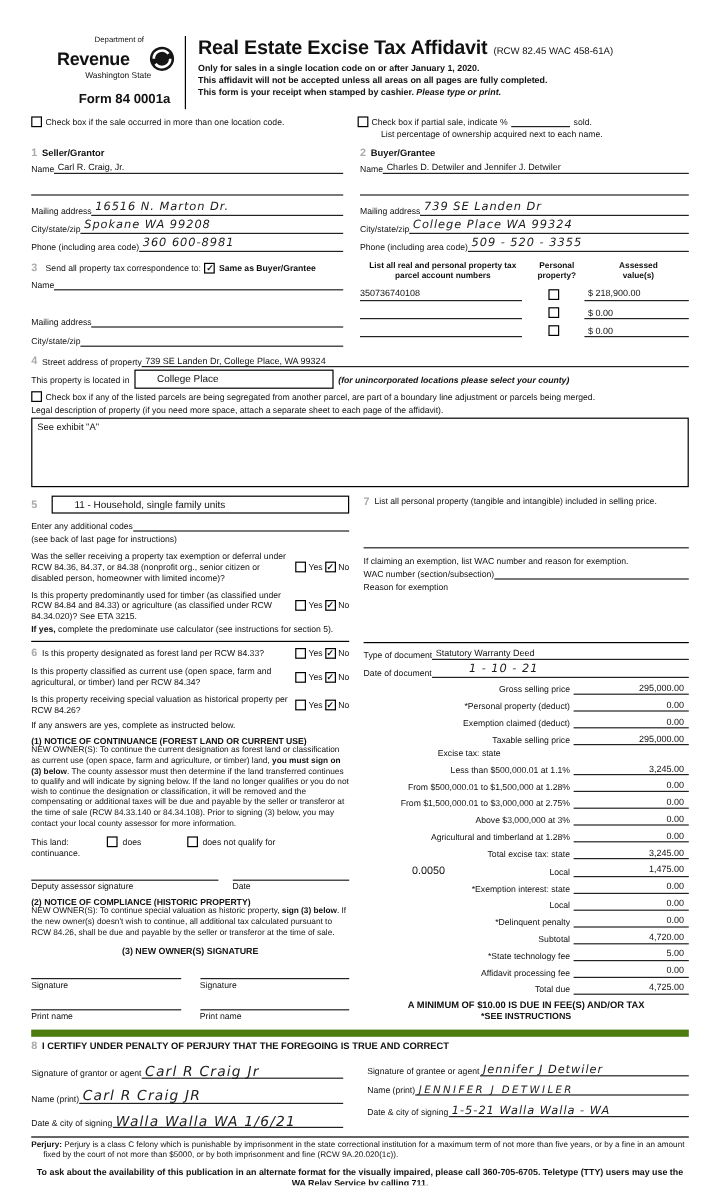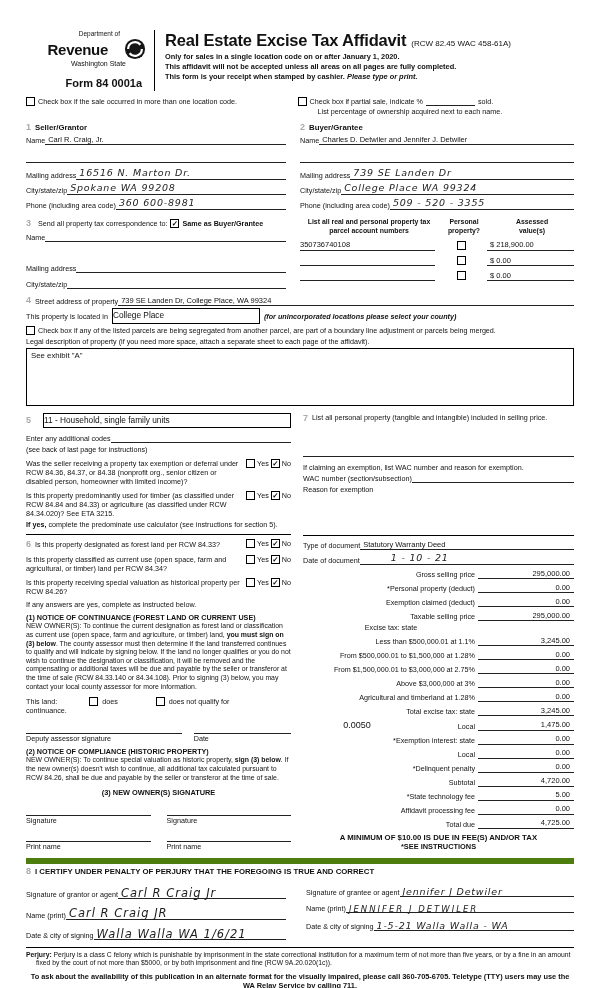--- a/index.html
+++ b/index.html
@@ -35,27 +35,27 @@
   .sechead{font-weight:bold;font-size:7.8px;}
   .cols2{display:flex;}
   .mt2{margin-top:2px}.mt4{margin-top:4px}.mt6{margin-top:6px}.mt8{margin-top:8px}
   
   .ptable .phdr{display:flex;font-weight:bold;text-align:center;font-size:6.9px;}
   .prow{display:flex;align-items:flex-end;margin-top:5px;}
   .pnum{flex:1;border-bottom:1px solid #222;min-height:9px;font-size:7.5px;}
   .pcb{width:52px;text-align:center;}
   .pval{width:84px;border-bottom:1px solid #222;min-height:9px;font-size:7.5px;padding-left:3px;}
   
-  .inbox{border:1px solid #000;display:inline-block;padding:1px 6px 2px 0;font-size:8.3px;}
+  .inbox{border:1px solid #000;display:inline-block;padding:1px 6px 2px 18px;font-size:8.3px;}
   .legalbox{border:1.2px solid #000;height:52px;margin-top:2px;padding:2px 4px;font-size:7.8px;}
   
   .main{display:flex;margin-top:7px;}
   .lcol{width:50%;padding-right:9px;box-sizing:border-box;}
   .rcol{flex:1;padding-left:3px;}
-  .q{display:flex;align-items:flex-start;margin-top:5px;}
+  .q{display:flex;align-items:center;margin-top:5px;}
   .qtext{flex:1;padding-right:4px;}
   .yesno{white-space:nowrap;display:flex;align-items:center;gap:2px;font-size:7.2px;}
   .hr{border-bottom:1px solid #000;margin:5px 0 4px 0;}
   .notice{margin-top:4px;}
   .ntitle{font-weight:bold;font-size:7.2px;}
   
   .trow{display:flex;align-items:flex-end;margin-top:3.6px;}
   .tlabel{flex:1;text-align:right;padding-right:3px;}
   .tline{width:92px;border-bottom:1px solid #222;text-align:right;padding-right:4px;font-size:7.5px;min-height:9px;}
   .rate{width:108px;text-align:center;font-size:9px;}

